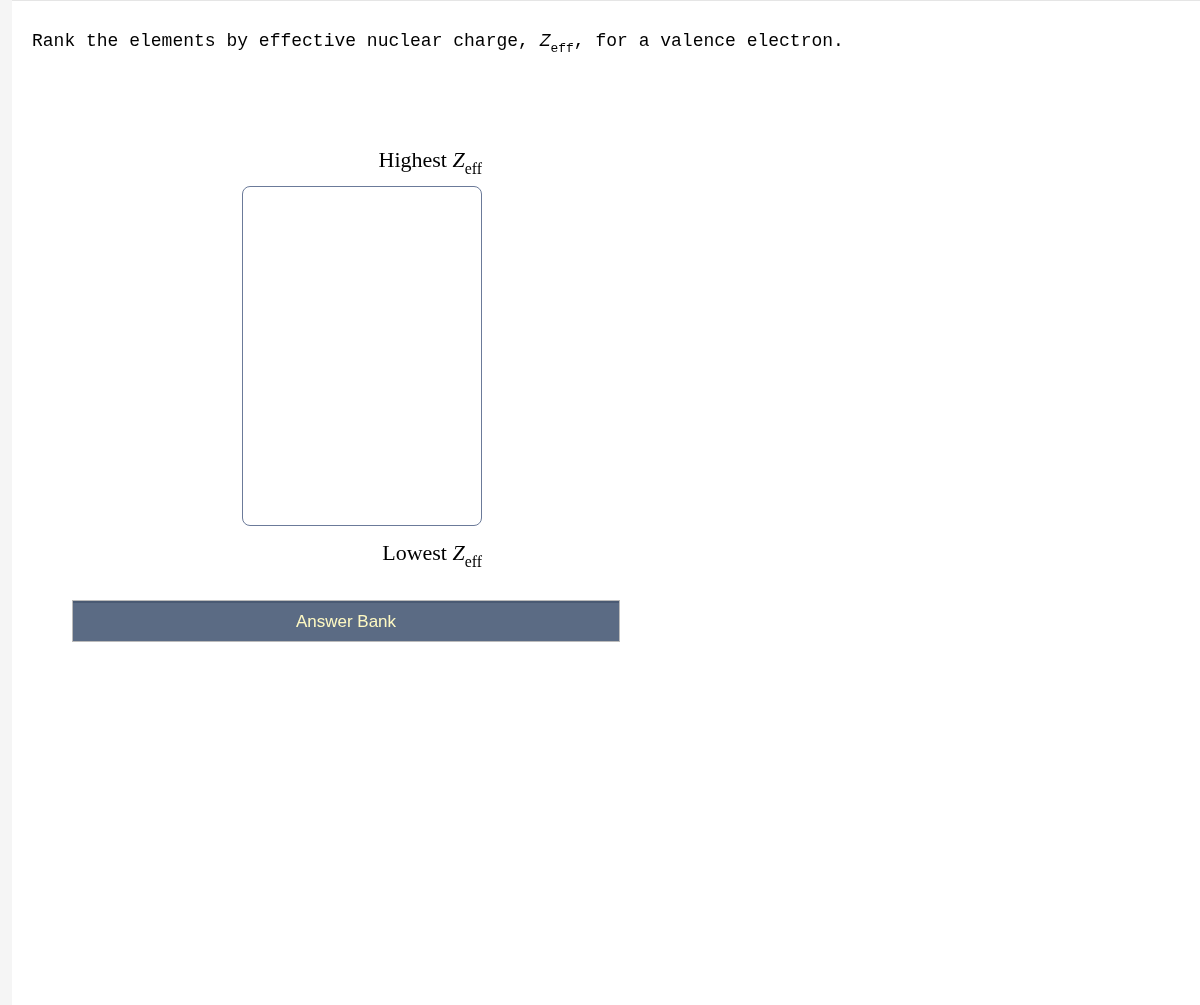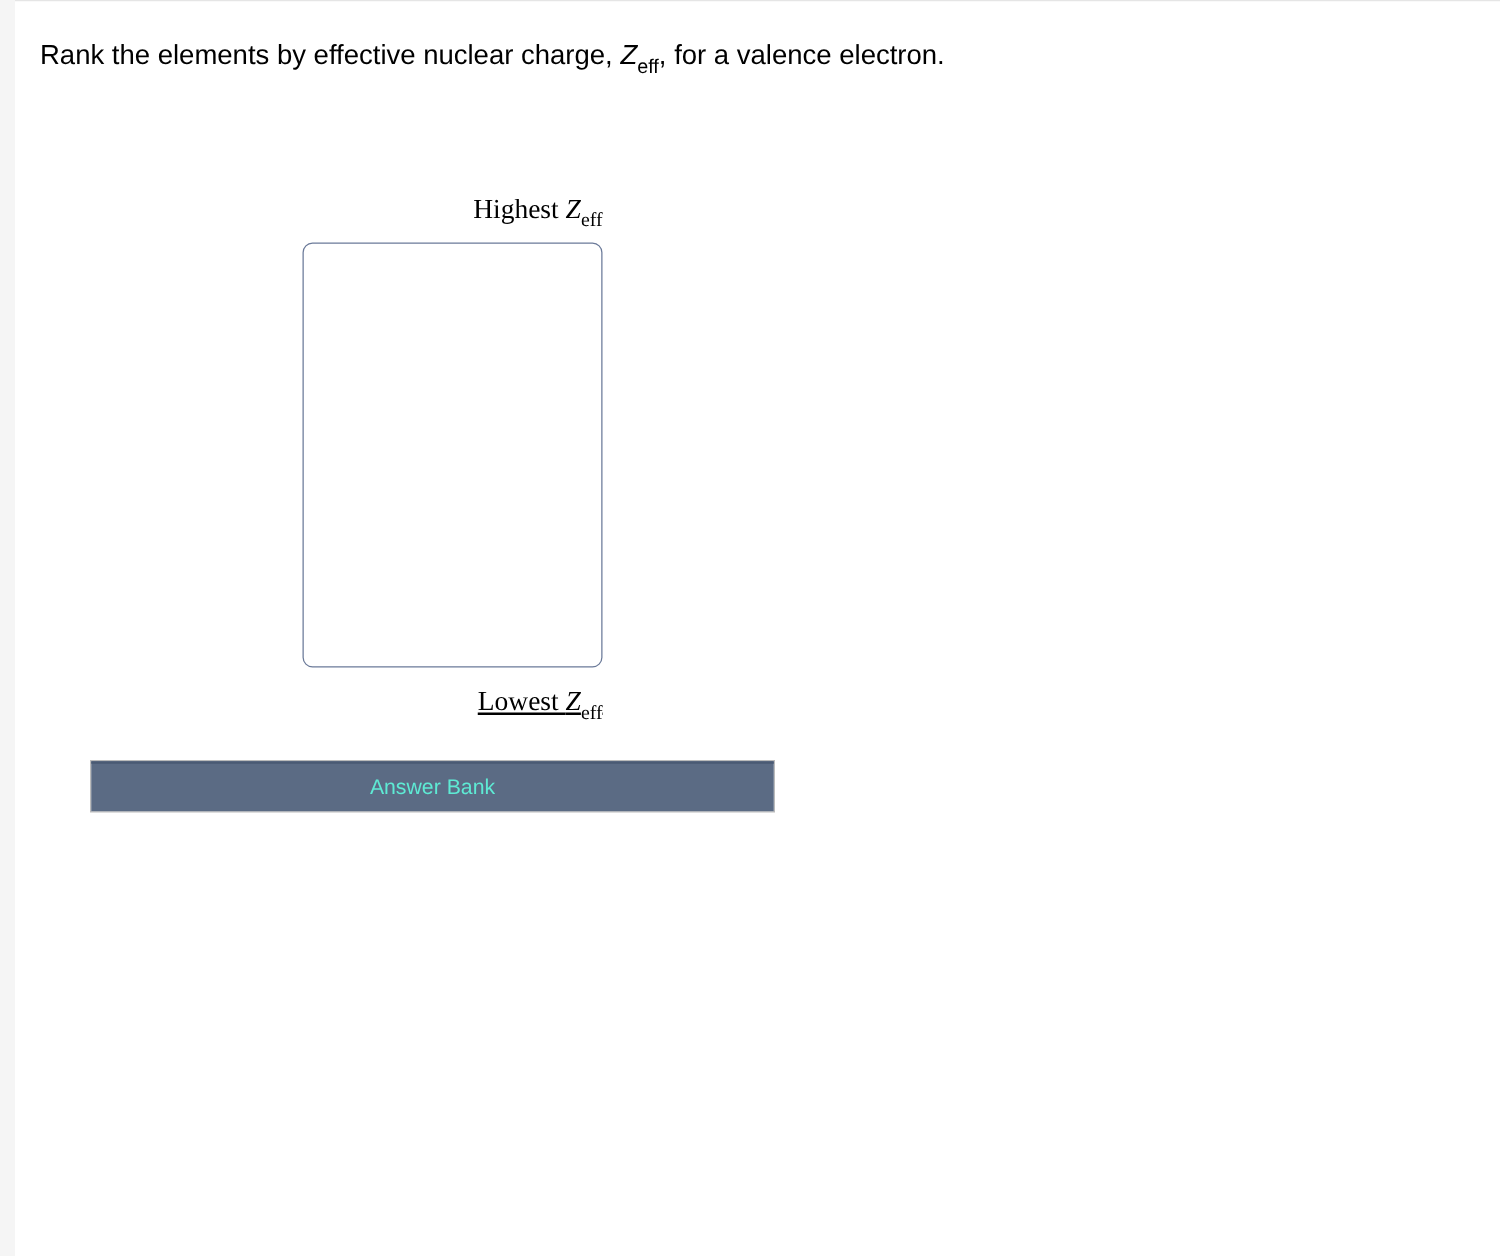--- a/index.html
+++ b/index.html
@@ -17,24 +17,24 @@
     .page {
       background: #ffffff;
       margin-left: 12px;
       margin-top: 0;
       width: 1188px;
       height: 1005px;
       padding: 28px 20px 20px 20px;
       border-top: 1px solid #e5e5e5;
     }
     .question-text {
-      font-size: 22px;
+      font-size: 18px;
       color: #000;
       line-height: 1.4;
-      font-family: Liberation Sans, sans-serif;
+      font-family: Liberation Mono, monospace;
     }
     .sub {
       font-size: 0.72em;
       vertical-align: sub;
       position: relative;
       top: 0.1em;
     }
     .italic {
       font-style: italic;
     }
@@ -50,39 +50,38 @@
       font-size: 22px;
       color: #000;
       font-family: Georgia, 'Times New Roman', serif;
       text-align: center;
     }
     .label-top {
       margin-bottom: 10px;
     }
     .label-bottom {
       margin-top: 14px;
-      text-decoration: underline;
     }
     .drop-zone {
       width: 240px;
       height: 340px;
       border: 1.5px solid #6b7a99;
       border-radius: 8px;
       background: #ffffff;
     }
     .answer-bank {
       margin-top: 30px;
       margin-left: 40px;
       width: 548px;
       border: 1px solid #bbb;
       background: #fafafa;
     }
     .answer-bank-header {
       background: #5b6b84;
-      color: #5eead4;
+      color: #fef9c3;
       font-family: Arial, Helvetica, sans-serif;
       font-size: 17px;
       text-align: center;
       padding: 9px 0;
       border-top: 2px solid #4a5a73;
     }
     .tiles {
       padding: 18px 18px 18px 18px;
       display: flex;
       flex-wrap: wrap;

